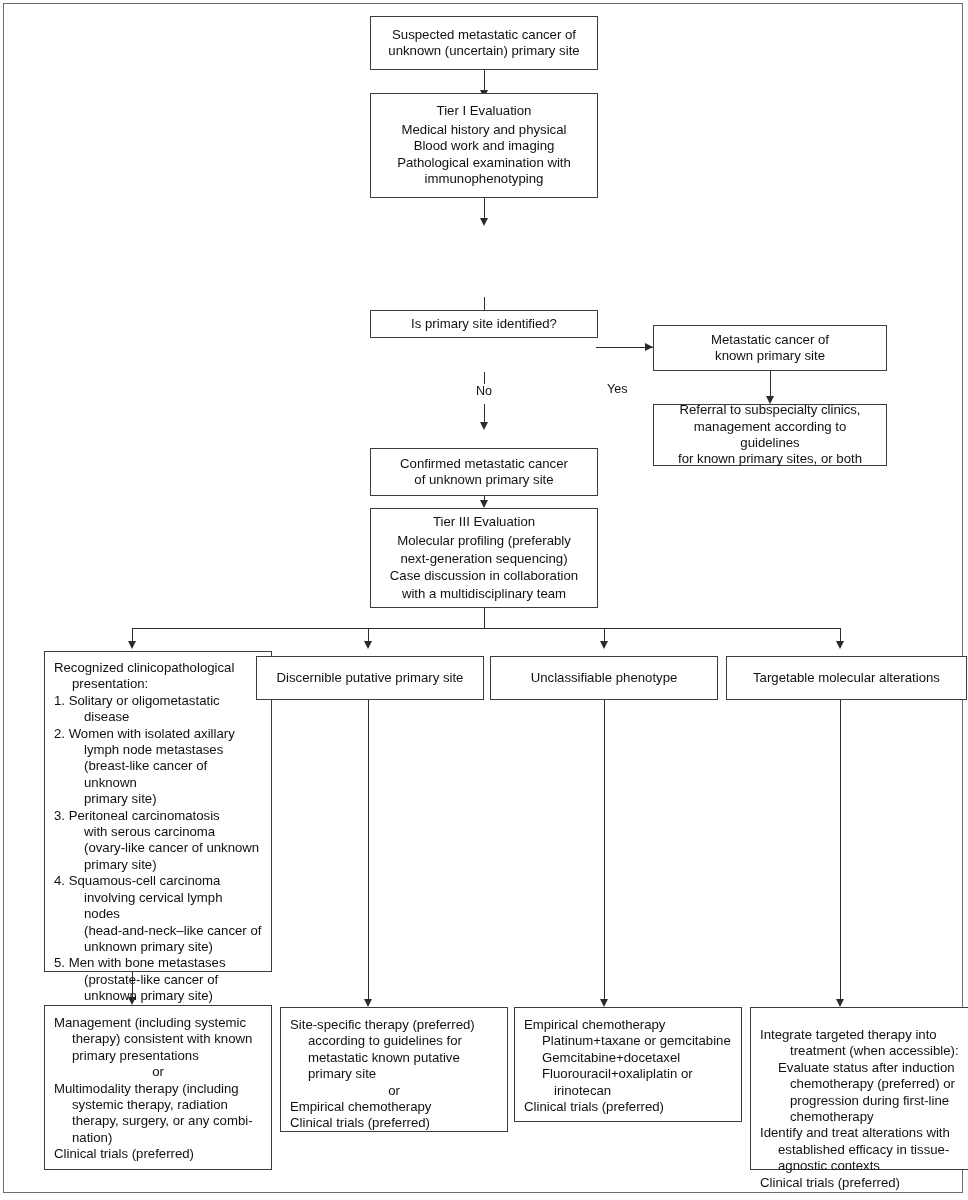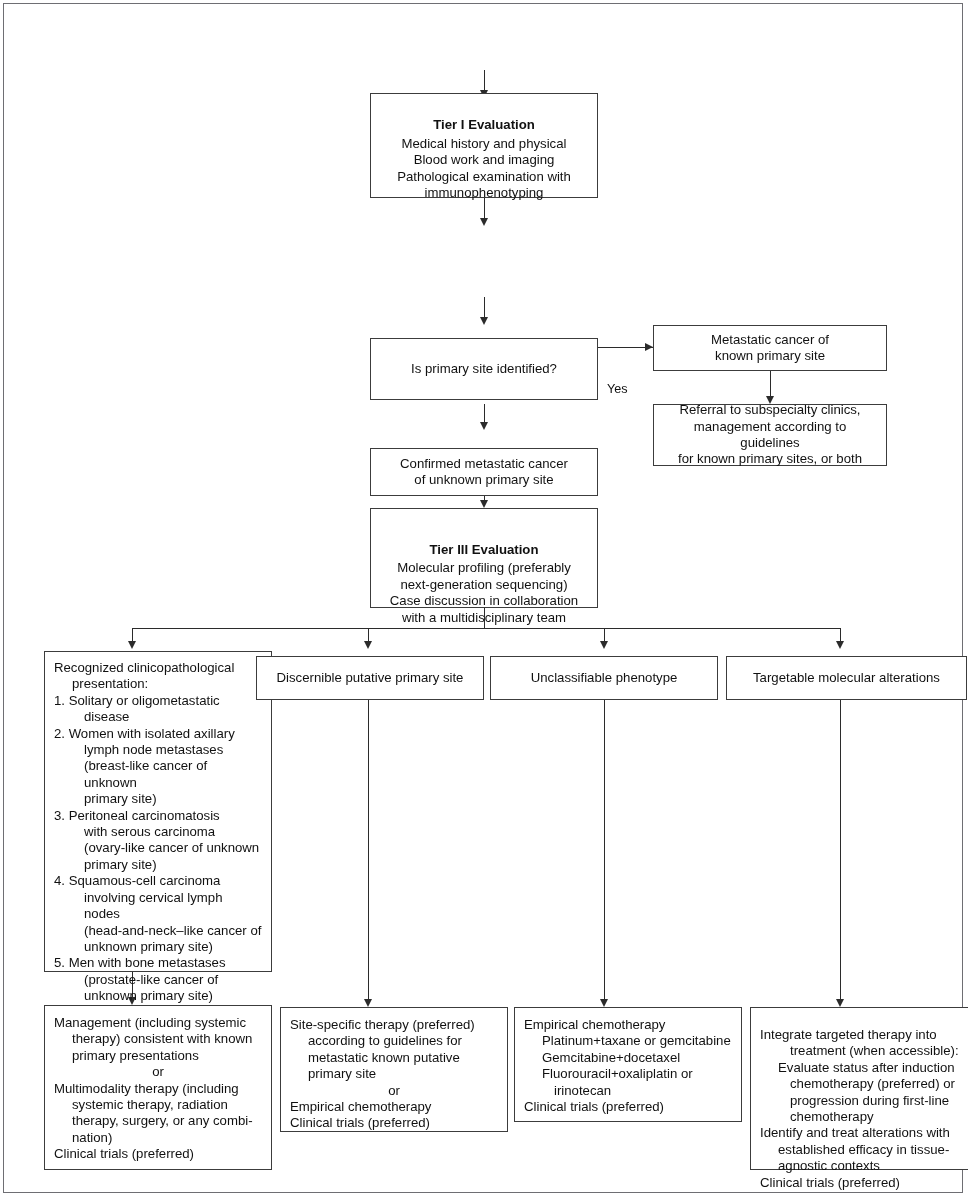--- a/index.html
+++ b/index.html
@@ -38,24 +38,23 @@
     font-size: 13.2px;
     line-height: 16.4px;
     color: #111111;
     z-index: 3;
   }
   .node .ln { display: block; }
   .center { text-align: center; }
   .left { text-align: left; margin-left: 24px; }
   .pad { padding: 5px 9px; }
   .ttl {
-    font-weight: bold;
+    font-weight: normal;
     display: block;
     margin-bottom: 2px;
-    margin-top: 28px;
   }
   
   .hang {
     display: block;
     padding-left: 26px;
     text-indent: -26px;
   }
   .hang2 {
     display: block;
     padding-left: 18px;
@@ -146,31 +145,35 @@
 
   <div class="vline" style="left:132px; top:972px; height:28px;"></div>
   <div class="arrowhead-down" style="left:127.5px; top:997px;"></div>
   <div class="vline" style="left:368px; top:700px; height:303px;"></div>
   <div class="arrowhead-down" style="left:363.5px; top:999px;"></div>
   <div class="vline" style="left:604px; top:700px; height:303px;"></div>
   <div class="arrowhead-down" style="left:599.5px; top:999px;"></div>
   <div class="vline" style="left:840px; top:700px; height:303px;"></div>
   <div class="arrowhead-down" style="left:835.5px; top:999px;"></div>
 
+  <div class="node center pad" style="left:370px; top:16px; width:228px; height:54px;">
+    <span class="ln">Suspected metastatic cancer of</span>
+    <span class="ln">unknown (uncertain) primary site</span>
+  </div>
 
   <div class="node center pad" style="left:370px; top:93px; width:228px; height:105px;">
     <span class="ttl">Tier I Evaluation</span>
     <span class="ln">Medical history and physical</span>
     <span class="ln">Blood work and imaging</span>
     <span class="ln">Pathological examination with</span>
     <span class="ln">immunophenotyping</span>
   </div>
 
 
-  <div class="node center pad" style="left:370px; top:338px; width:228px; height:62px;">
+  <div class="node center pad" style="left:370px; top:310px; width:228px; height:28px;">
     <span class="ln">Is primary site identified?</span>
   </div>
 
   <div class="node center pad" style="left:653px; top:325px; width:234px; height:46px;">
     <span class="ln">Metastatic cancer of</span>
     <span class="ln">known primary site</span>
   </div>
 
   <div class="node center pad" style="left:653px; top:404px; width:234px; height:62px;">
     <span class="ln">Referral to subspecialty clinics,</span>

